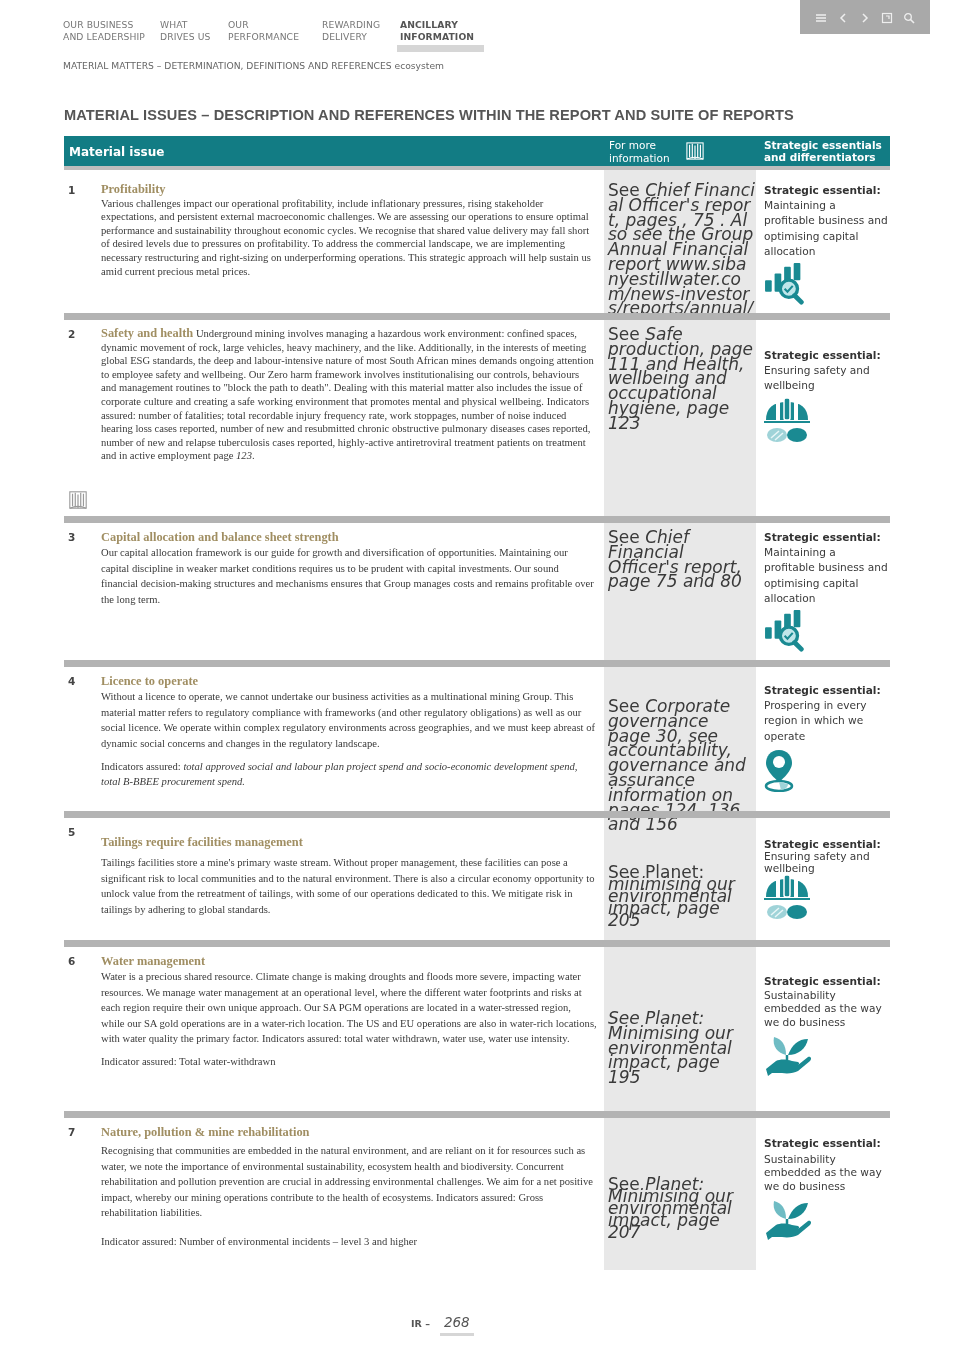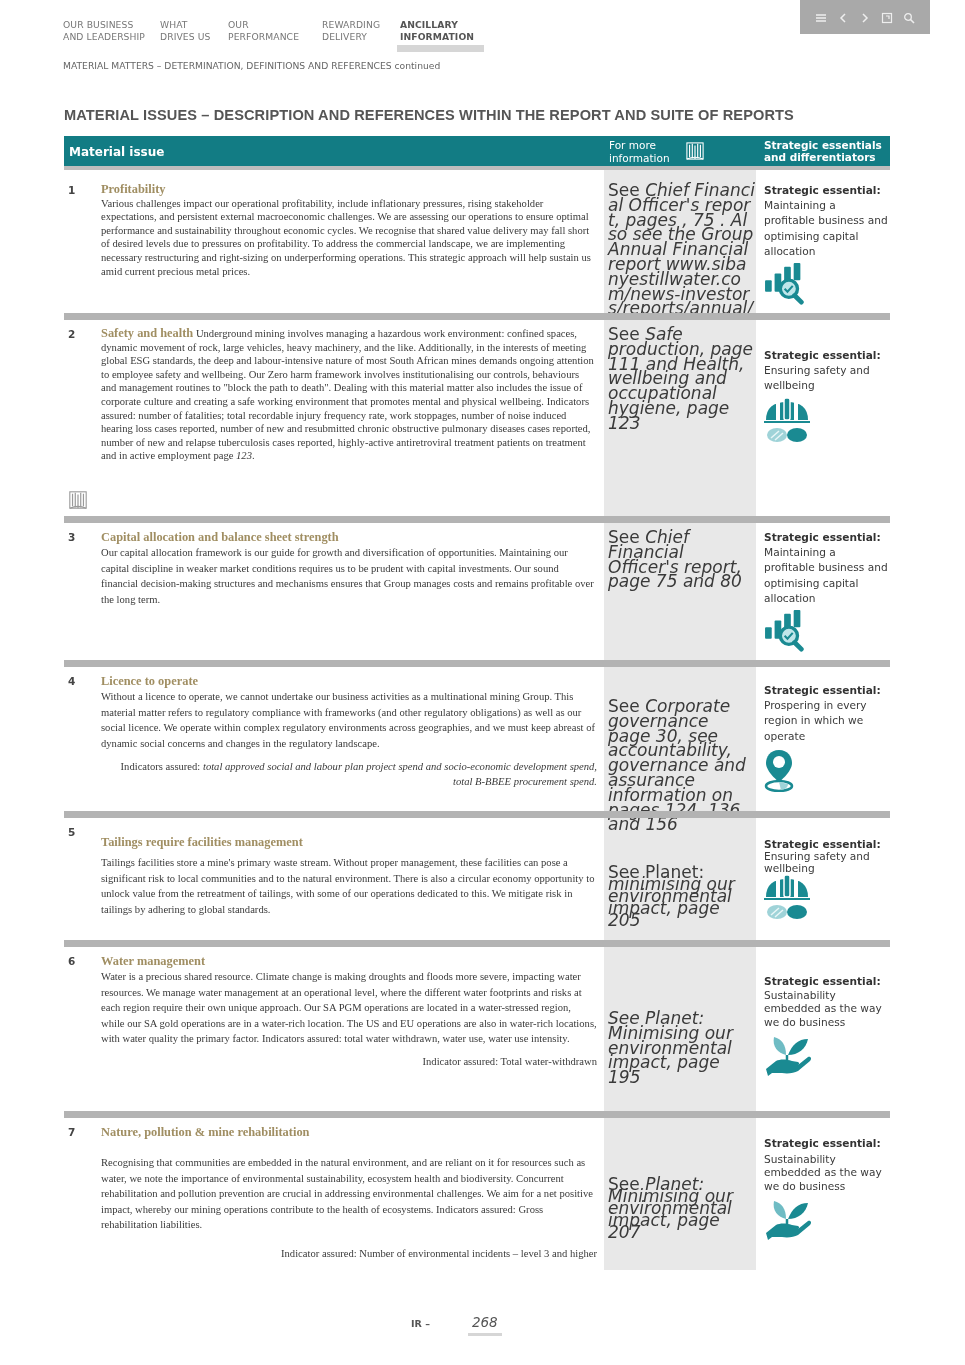--- a/index.html
+++ b/index.html
@@ -31,35 +31,35 @@
   .th2 { position: absolute; left: 545px; top: 3px; font-size: 10.5px; font-weight: normal; line-height: 12.5px; }
   .th2-icon { position: absolute; left: 622px; top: 5px; width: 18px; height: 20px; }
   .th3 { position: absolute; left: 700px; top: 4px; font-size: 10.5px; font-weight: bold; line-height: 11.5px; }
 
   
   .refcol { position: absolute; left: 604px; width: 152px; background: #e8e8e8; }
   .row { position: absolute; left: 64px; width: 826px; }
   .num { position: absolute; left: 4px; font-size: 10.5px; font-weight: bold; color: #444; }
   .issue { position: absolute; left: 37px; width: 496px; font-size: 10.6px; line-height: 13.6px; color: #3a3a3a; font-family: Liberation Serif, serif; }
   .issue-title { color: #a08e62; font-weight: bold; font-size: 12.4px; }
-  .issue p + p { margin-top: 8px; text-align: right; }
+  .issue p + p { margin-top: 8px; }
   .ref { position: absolute; left: 544px; width: 148px; font-size: 17px; line-height: 14.8px; font-style: italic; color: #3a3a3a; }
   .ref .up { font-style: normal; }
   .strat { position: absolute; left: 700px; width: 125px; font-size: 10.6px; line-height: 15.2px; color: #3a3a3a; }
   .strat b { font-weight: bold; color: #333; display: block; }
   .strat-icon { display: block; margin-top: 4px; }
   .divider { position: absolute; left: 64px; width: 826px; height: 7px; background: #b3b3b3; }
   .side-book { position: absolute; left: 68px; top: 490px; width: 20px; height: 20px; }
 
   .ital { font-style: italic; }
 
   
-  .footer { position: absolute; top: 1314px; left: 411px; display: flex; align-items: baseline; gap: 2px; justify-content: center; }
+  .footer { position: absolute; top: 1314px; left: 411px; display: flex; align-items: baseline; gap: 10px; justify-content: center; }
   .footer .ir { font-size: 9.5px; font-weight: bold; color: #555; }
-  .footer .pg { font-size: 13.5px; font-style: italic; color: #555; border-bottom: 3px solid #d6d6d6; padding: 0 4px 3px 4px; margin-left: 36px; }
+  .footer .pg { font-size: 13.5px; font-style: italic; color: #555; border-bottom: 3px solid #d6d6d6; padding: 0 4px 3px 4px; }
 </style>
 </head>
 <body>
 
 <svg width="0" height="0" style="position:absolute">
   <defs>
     <symbol id="ic-chart" viewBox="0 0 48 44">
       <rect x="1" y="18" width="7" height="12" rx="1" fill="#1a8a92"></rect>
       <rect x="11" y="11" width="7" height="19" rx="1" fill="#1a8a92"></rect>
       <rect x="21" y="4" width="7" height="16" rx="1" fill="#1a8a92"></rect>
@@ -152,21 +152,21 @@
   <div class="tb">
     <svg viewBox="0 0 12 12">
         <circle cx="5" cy="5" r="3.3" fill="none" stroke="#eee" stroke-width="1.3"></circle>
         <path d="M7.5 7.5 L11 11" stroke="#eee" stroke-width="1.6"></path>
       </svg>
   </div>
 </div>
 
 <div class="breadcrumb">
   <span>MATERIAL MATTERS – DETERMINATION, DEFINITIONS AND REFERENCES</span>
-  <span class="cont">continued</span>
+  <span class="cont">ecosystem</span>
 </div>
 
 <h1 class="page-title">MATERIAL ISSUES – DESCRIPTION AND REFERENCES WITHIN THE REPORT AND SUITE OF REPORTS</h1>
 
 <div class="thead">
   <div class="th1">Material issue</div>
   <div class="th2">
     <div>For more</div>
     <div>information</div>
   </div>
@@ -302,21 +302,21 @@
     <svg class="strat-icon" width="48" height="44">
         <use href="#ic-hand"></use>
       </svg>
   </div>
 </div>
 <div class="divider" style="top:1111px"></div>
 
 <div class="row" style="top:1126px">
   <div class="num" style="top:0">7</div>
   <div class="issue" style="top:-1px;line-height:15.4px">
-    <div class="issue-title" style="margin-bottom:15px">Nature, pollution &amp; mine rehabilitation</div>
+    <div class="issue-title" style="margin-bottom:3px">Nature, pollution &amp; mine rehabilitation</div>
     <p>Recognising that communities are embedded in the natural environment, and are reliant on it for resources such as water, we note the importance of environmental sustainability, ecosystem health and biodiversity. Concurrent rehabilitation and pollution prevention are crucial in addressing environmental challenges. We aim for a net positive impact, whereby our mining operations contribute to the health of ecosystems. Indicators assured: Gross rehabilitation liabilities.</p>
     <p style="margin-top:14px">Indicator assured: Number of environmental incidents – level 3 and higher</p>
   </div>
   <div class="ref" style="top:52px;line-height:12px">
     <span class="up">See </span><span>Planet: Minimising our environmental impact, page 207</span>
   </div>
   <div class="strat" style="top:11px;line-height:13.6px">
     <b style="margin-bottom:2px">Strategic essential:</b>
     <span>Sustainability embedded as the way we do business</span>
     <svg class="strat-icon" width="48" height="44">

